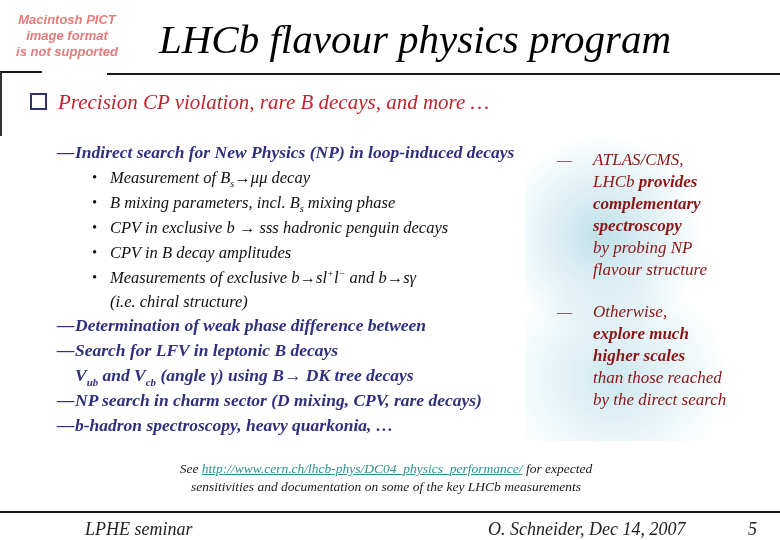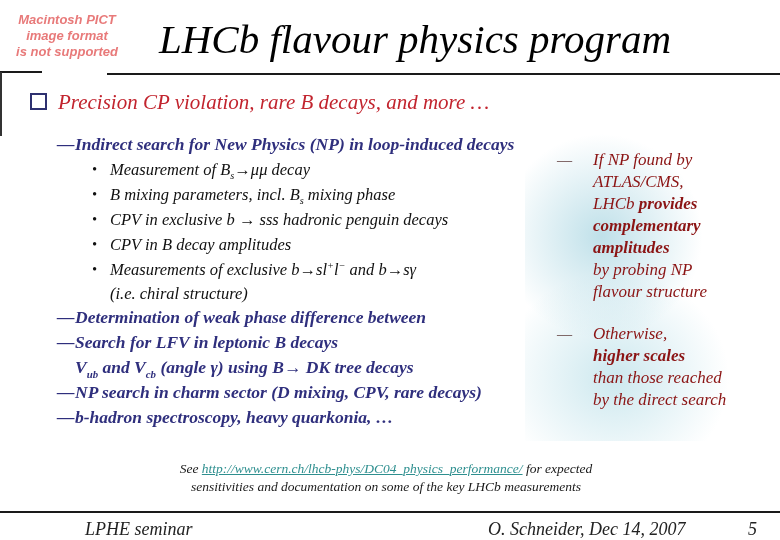--- a/index.html
+++ b/index.html
@@ -27,21 +27,21 @@
   
   #right-glow{
     position:absolute; left:525px; top:126px; width:255px; height:315px;
     background:
       radial-gradient(ellipse 55% 45% at 30% 35%, rgba(170,214,226,0.75), rgba(255,255,255,0) 72%),
       radial-gradient(ellipse 60% 45% at 35% 80%, rgba(178,220,230,0.65), rgba(255,255,255,0) 75%);
   }
   
   #left-col{position:absolute; left:30px; top:88px; width:530px;}
   .line{position:relative; white-space:nowrap;}
-  .line.main{font-size:21px; line-height:28px; margin-bottom:16px; color:#c2242e;}
+  .line.main{font-size:21px; line-height:28px; margin-bottom:24px; color:#c2242e;}
   .line.dash, .line.cont-dash{font-size:17.5px; line-height:24px; margin-bottom:1px; color:#2f2f7d; font-weight:bold;}
   .line.bullet{font-size:16.5px; line-height:25px; color:#111; padding-left:62px;}
   .line.cont-bullet{font-size:16.5px; line-height:23px; color:#111; padding-left:80px;}
   .line.dash{padding-left:27px;}
   .line.cont-dash{padding-left:45px;}
   .sq-marker{
     display:inline-block; width:13px; height:13px; border:2.5px solid #2e3170;
     margin-right:11px; position:relative; top:1px; background:#fff;
   }
   .marker{display:inline-block; width:18px;}
@@ -99,33 +99,33 @@
       <div class="line dash"><span class="marker">—</span><span>Search for LFV in leptonic B decays</span></div>
       <div class="line cont-dash"><span>V</span><sub>ub</sub><span> and V</span><sub>cb</sub><span> (angle γ) using B→ DK tree decays</span></div>
       <div class="line dash"><span class="marker">—</span><span>NP search in charm sector (D mixing, CPV, rare decays)</span></div>
       <div class="line dash"><span class="marker">—</span><span>b-hadron spectroscopy, heavy quarkonia, …</span></div>
     </div>
 
   <div id="right-col">
       <div class="r-item">
         <span class="r-marker">—</span>
         <div class="r-body">
-          <div class="r-line"><span>If NP found by</span></div>
           <div class="r-line"><span>ATLAS/CMS,</span></div>
           <div class="r-line"><span>LHCb </span><span class="b">provides</span></div>
           <div class="r-line"><span class="b">complementary</span></div>
-          <div class="r-line"><span class="b">amplitudes</span></div>
+          <div class="r-line"><span class="b">spectroscopy</span></div>
           <div class="r-line"><span>by probing NP</span></div>
           <div class="r-line"><span>flavour structure</span></div>
         </div>
       </div>
       <div class="r-item">
         <span class="r-marker">—</span>
         <div class="r-body">
           <div class="r-line"><span>Otherwise,</span></div>
+          <div class="r-line"><span class="b">explore much</span></div>
           <div class="r-line"><span class="b">higher scales</span></div>
           <div class="r-line"><span>than those reached</span></div>
           <div class="r-line"><span>by the direct search</span></div>
         </div>
       </div>
     </div>
 
   <div id="footnote">
     <div>
       <span>See </span><a>http://www.cern.ch/lhcb-phys/DC04_physics_performance/</a><span> for expected</span>

